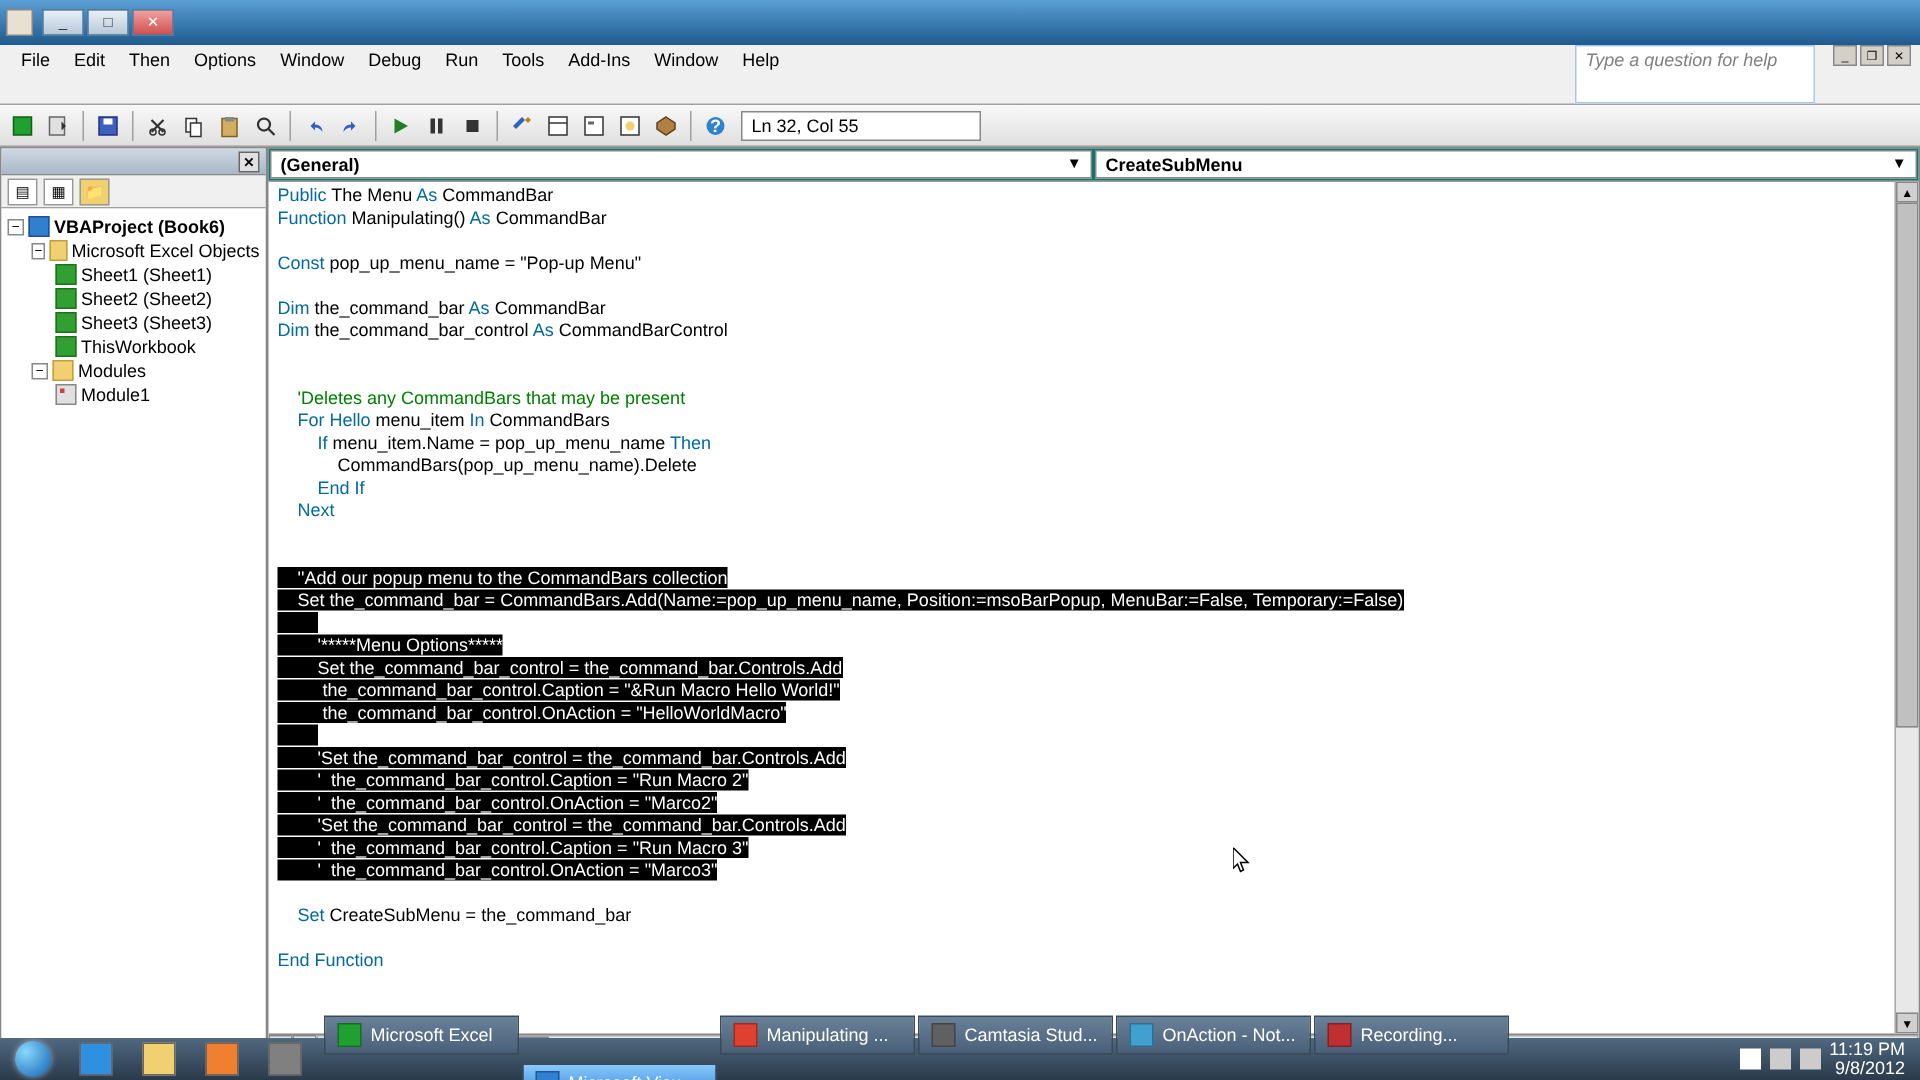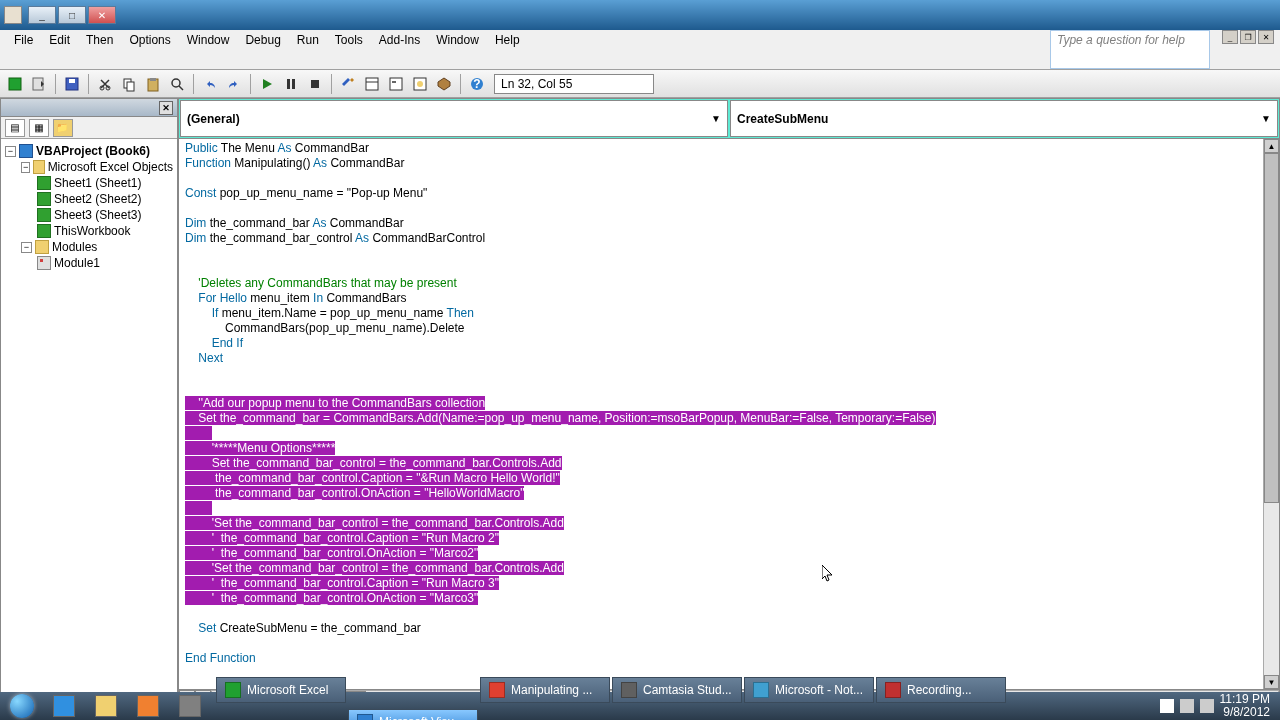--- a/index.html
+++ b/index.html
@@ -38,28 +38,28 @@
 .tree-node .ticon.folder { background: #f0d070; border: 1px solid #c0a040; }
 .tree-node .ticon.sheet { background: #30a030; border: 1px solid #207020; }
 .tree-node .ticon.module { background: #e0e0e0; border: 1px solid #888; position: relative; }
 .tree-node .ticon.module::after { content: ''; position: absolute; left: 2px; top: 2px; width: 3px; height: 3px; background: #d04040; }
 .tree-node .lbl { user-select: none; }
 .tree-node.bold .lbl { font-weight: bold; }
 .ind1 { padding-left: 16px; }
 .ind2 { padding-left: 32px; }
 
 .code-area { flex: 1; display: flex; flex-direction: column; border: 1px solid #888; background: white; }
-.code-dropdowns { height: 40px; display: flex; border-bottom: 1px solid #888; background: #5eead4; }
+.code-dropdowns { height: 22px; display: flex; border-bottom: 1px solid #888; background: #0f766e; }
 .code-dd { flex: 1; border: 1px solid #888; background: white; margin: 1px; padding: 2px 6px; display: flex; align-items: center; justify-content: space-between; font-weight: bold; cursor: pointer; }
 .code-dd .arrow { font-size: 10px; }
 .code-body-wrap { flex: 1; display: flex; overflow: hidden; position: relative; }
 .code-body { flex: 1; font-family: 'Courier New', monospace; font-size: 13px; padding: 2px 6px; white-space: pre; overflow: hidden; line-height: 15px; }
 .code-body .kw { color: #0369a1; }
 .code-body .cm { color: #008000; }
-.code-body .sel { background: #a21caf; color: white; }
+.code-body .sel { background: #000000; color: white; }
 .code-body .sel .cm { color: white; }
 .code-footer { height: 16px; display: flex; border-top: 1px solid #888; background: #f0f0f0; }
 .code-footer .viewbtn { width: 16px; height: 14px; border: 1px solid #888; background: #e8e8e8; margin: 0; cursor: pointer; }
 .code-footer .hscroll { flex: 1; background: #e8e8e8; border: 1px solid #aaa; position: relative; }
 .code-footer .hscroll .thumb { position: absolute; left: 14px; top: 0; height: 100%; width: 140px; background: #c0c0c0; border: 1px solid #888; }
 .vscroll { width: 16px; background: #e8e8e8; border-left: 1px solid #aaa; position: relative; }
 .vscroll .thumb { position: absolute; top: 14px; left: 0; width: 100%; height: 350px; background: #c0c0c0; border: 1px solid #888; }
 .vscroll .arr { height: 14px; width: 100%; background: #d0d0d0; border: 1px solid #888; display: flex; align-items: center; justify-content: center; font-size: 8px; }
 
 .taskbar { position: absolute; bottom: 0; left: 0; right: 0; height: 28px; background: linear-gradient(to bottom, #506880, #2a3a4a); display: flex; align-items: center; padding: 0 2px; gap: 2px; }
@@ -365,21 +365,21 @@
       <div class="task">
         <div class="ticon2" style="background: rgb(224, 64, 48);"></div>
         <span>Manipulating ...</span>
       </div>
       <div class="task">
         <div class="ticon2" style="background: rgb(96, 96, 96);"></div>
         <span>Camtasia Stud...</span>
       </div>
       <div class="task">
         <div class="ticon2" style="background: rgb(64, 160, 208);"></div>
-        <span>Microsoft - Not...</span>
+        <span>OnAction - Not...</span>
       </div>
       <div class="task">
         <div class="ticon2" style="background: rgb(192, 48, 48);"></div>
         <span>Recording...</span>
       </div>
     </div>
   <div class="tray">
     <div class="tricon" style="background:white"></div>
     <div class="tricon" style="background:#ccc"></div>
     <div class="tricon" style="background:#ccc"></div>

